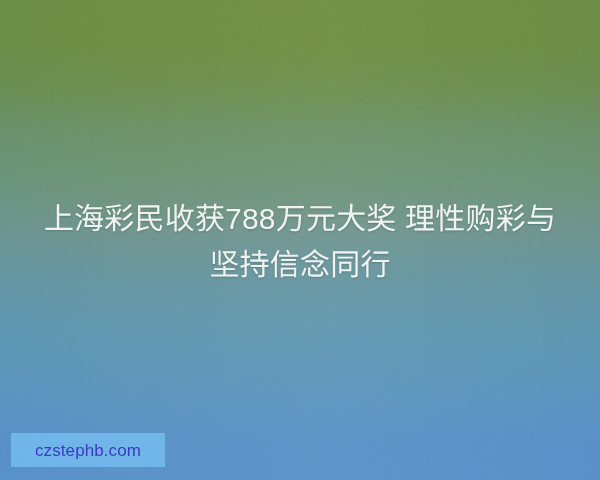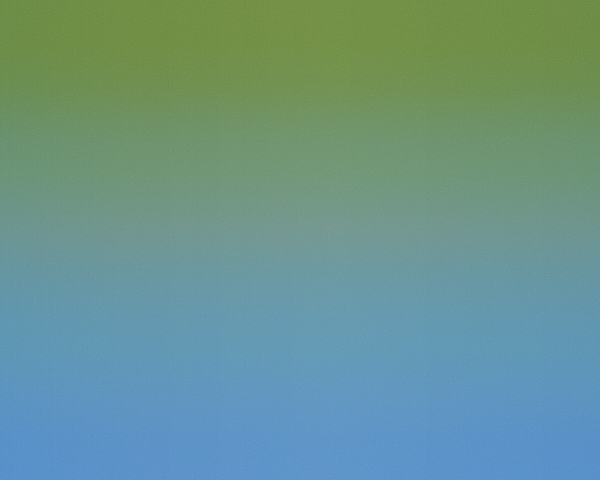--- a/index.html
+++ b/index.html
@@ -115,15 +115,20 @@
     <filter id="grainFilter">
       <feTurbulence type="fractalNoise" baseFrequency="0.85" numOctaves="3" stitchTiles="stitch"></feTurbulence>
       <feColorMatrix type="saturate" values="0.18"></feColorMatrix>
       <feComponentTransfer>
         <feFuncA type="linear" slope="0.42" intercept="-0.05"></feFuncA>
       </feComponentTransfer>
     </filter>
     <rect width="600" height="480" filter="url(#grainFilter)"></rect>
   </svg>
 
+  <div class="headline">上海彩民收获788万元大奖 理性购彩与
+坚持信念同行</div>
 
+  <div class="watermark">
+    <span class="watermark-text">czstephb.com</span>
+  </div>
 
 </div>
 
 </body></html>

